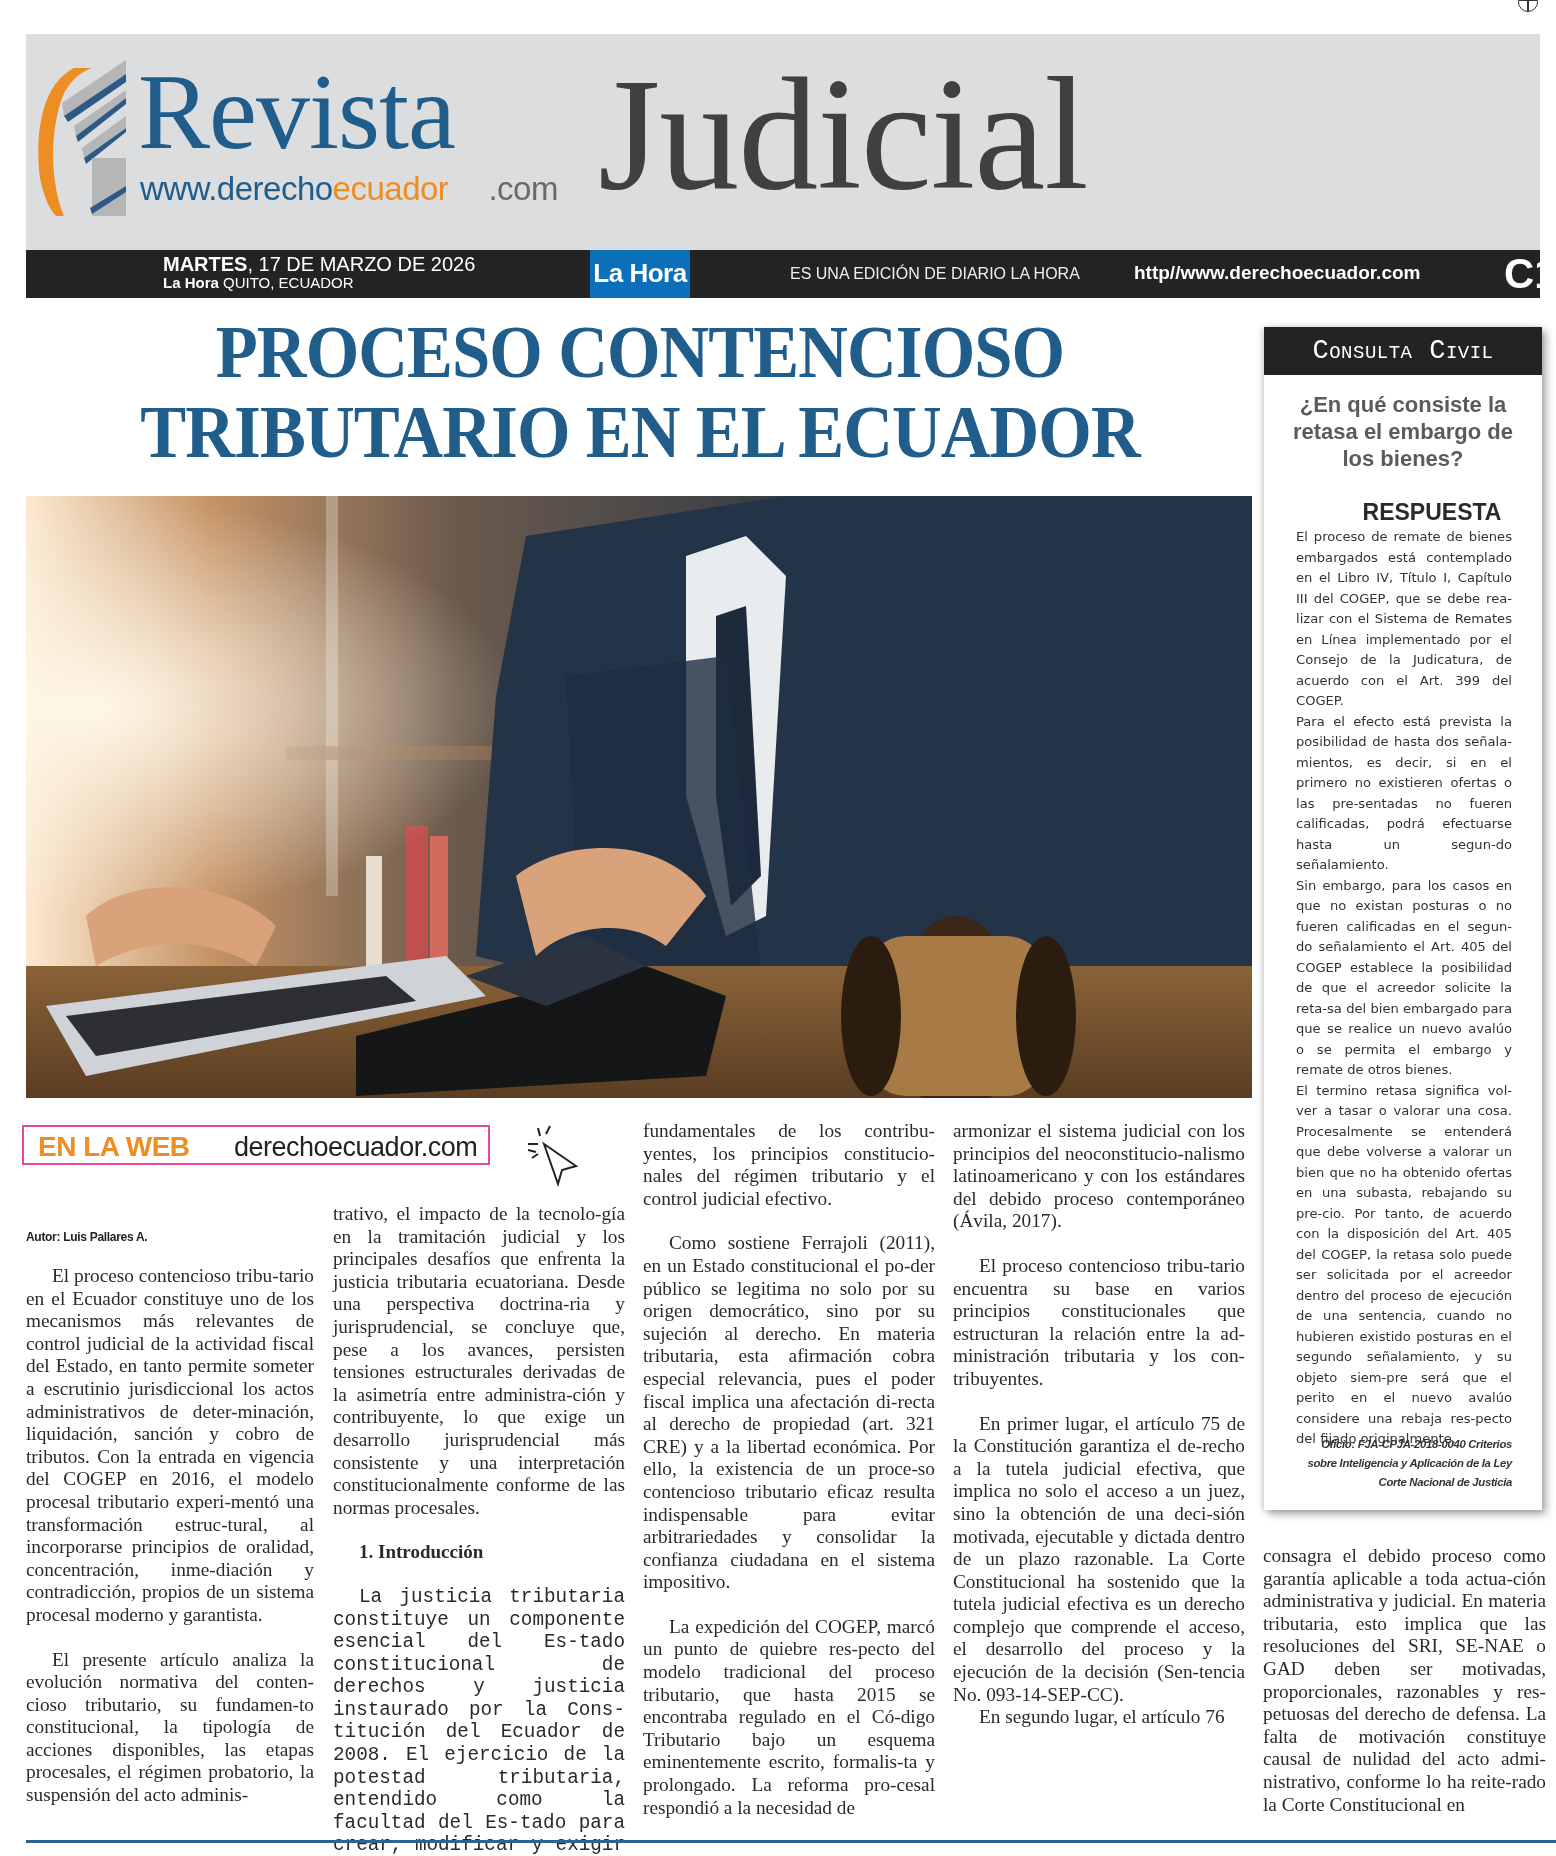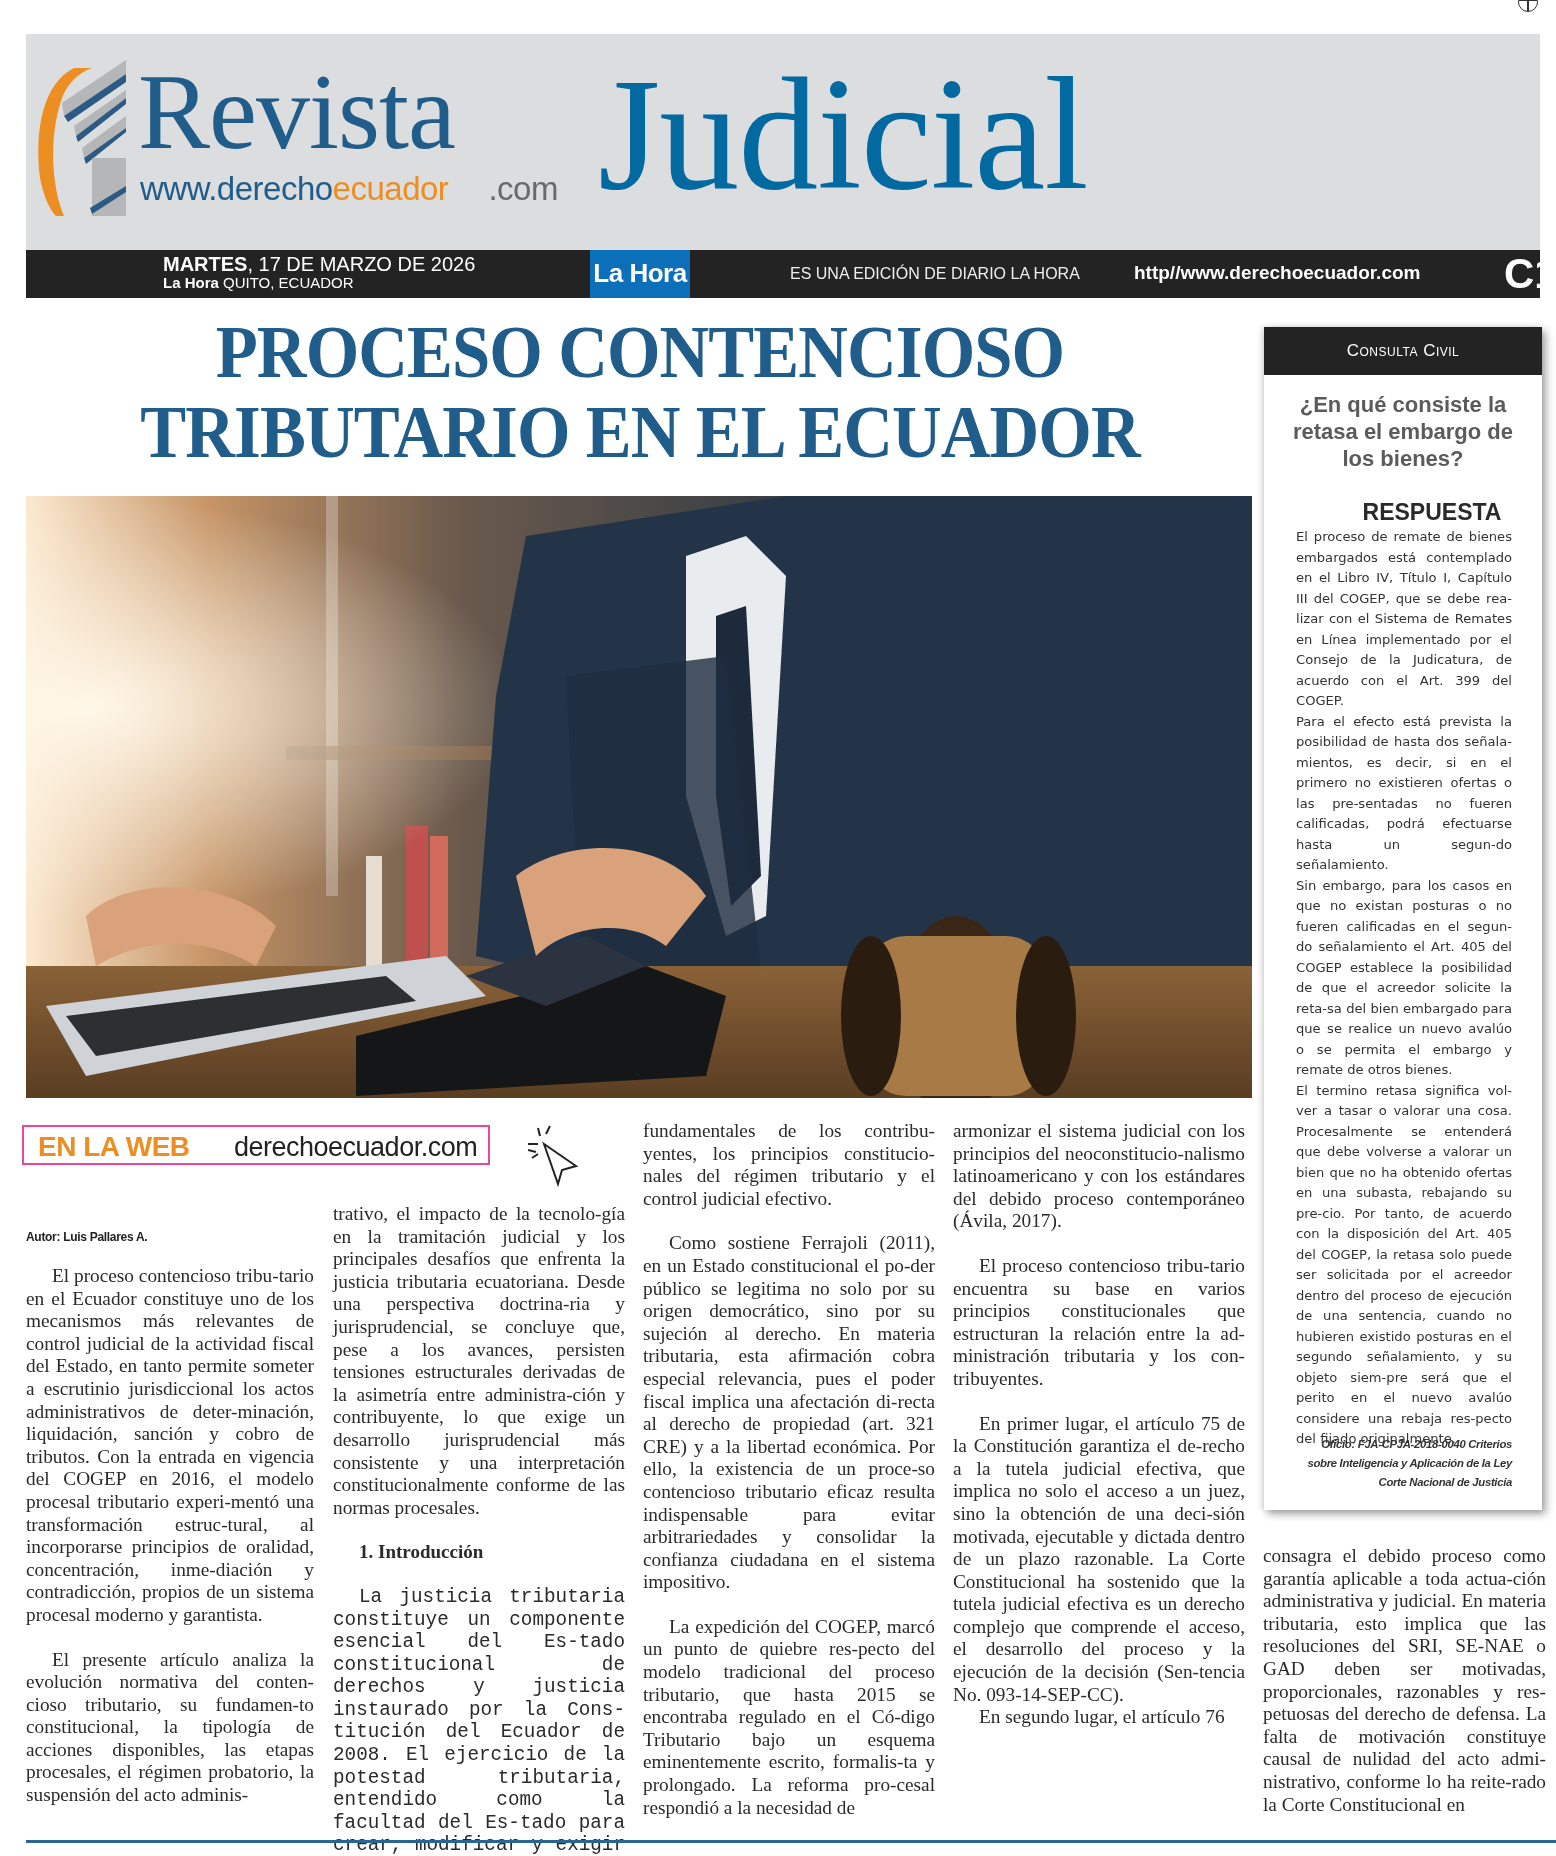--- a/index.html
+++ b/index.html
@@ -10,21 +10,21 @@
   .corner-icon::before { content: ""; position: absolute; left: 8px; top: 0; width: 1.5px; height: 18px; background: #333; }
   .corner-icon::after { content: ""; position: absolute; left: 0; top: 6px; width: 18px; height: 1.5px; background: #333; }
 
   
   .masthead { position: absolute; left: 26px; top: 34px; width: 1514px; height: 216px; background: #dcdddf; }
   .logo-mark { position: absolute; left: 8px; top: 24px; width: 100px; height: 160px; }
   .brand-revista { position: absolute; left: 112px; top: 24px; font-family: "Liberation Serif", serif; font-size: 108px; line-height: 1; color: #215d8b; letter-spacing: -1px; }
   .brand-url { position: absolute; left: 114px; top: 136px; font-family: "Liberation Sans", sans-serif; font-size: 33px; color: #215d8b; letter-spacing: -0.5px; }
   .brand-url .u-orange { color: #ec8e22; margin-top: 12px; }
   .brand-url .u-gray { color: #6a6a6a; margin-left: 40px; }
-  .brand-judicial { position: absolute; left: 572px; top: 20px; font-family: "Liberation Serif", serif; font-size: 160px; line-height: 1; color: #0369a1; letter-spacing: -1px; }
+  .brand-judicial { position: absolute; left: 572px; top: 20px; font-family: "Liberation Serif", serif; font-size: 160px; line-height: 1; color: #404040; letter-spacing: -1px; }
 
   
   .datebar { position: absolute; left: 26px; top: 250px; width: 1514px; height: 48px; background: #232323; color: #fff; font-family: "Liberation Sans", sans-serif; }
   .date-line1 { position: absolute; left: 137px; top: 6px; font-size: 20px; line-height: 17px; }
   .date-line2 { position: absolute; left: 137px; top: 24px; font-size: 15px; line-height: 17px; }
   .date-line1 b, .date-line2 b { font-weight: 700; }
   .lahora-badge { position: absolute; left: 564px; top: 0; width: 100px; height: 48px; background: #0b70b9; color: #fff; font-weight: 700; font-size: 26px; text-align: center; line-height: 46px; letter-spacing: -0.5px; }
   .edition-text { position: absolute; left: 764px; top: 15px; font-size: 16px; color: #eee; }
   .edition-url { position: absolute; left: 1108px; top: 12px; font-size: 19px; font-weight: 700; }
   .page-num { position: absolute; left: 1478px; top: 0; font-size: 42px; font-weight: 700; line-height: 48px; }
@@ -52,21 +52,21 @@
   .c2 { left: 333px; top: 1203px; width: 292px; }
   .c3 { left: 643px; top: 1120px; width: 292px; }
   .c4 { left: 953px; top: 1120px; width: 292px; }
   .c5 { left: 1263px; top: 1545px; width: 283px; }
   .nx { text-indent: 0 !important; }
 
   .bottom-rule { position: absolute; left: 26px; top: 1840px; width: 1530px; height: 3px; background: #2c6591; }
 
   
   .sidebar { position: absolute; left: 1264px; top: 327px; width: 278px; height: 1183px; background: #fff; box-shadow: 4px 4px 8px rgba(0,0,0,0.35), -2px 0 6px rgba(0,0,0,0.15); }
-  .sb-title { position: absolute; left: 0; top: 0; width: 278px; height: 48px; background: #232323; color: #fff; text-align: center; font-family: Liberation Sans, sans-serif; font-size: 17px; line-height: 48px; font-variant: small-caps; letter-spacing: 0.5px; }
+  .sb-title { position: absolute; left: 0; top: 0; width: 278px; height: 48px; background: #232323; color: #fff; text-align: center; font-family: Liberation Mono, monospace; font-size: 27px; line-height: 48px; font-variant: small-caps; letter-spacing: 0.5px; }
   .sb-question { position: absolute; left: 12px; top: 64px; width: 254px; text-align: center; font-family: "Liberation Sans", sans-serif; font-weight: 700; font-size: 22px; line-height: 27px; color: #5b5b5b; }
   .sb-resp { position: absolute; left: 0; top: 172px; width: 336px; text-align: center; font-family: "Liberation Sans", sans-serif; font-weight: 700; font-size: 23px; color: #2a2a2a; }
   .sb-body { position: absolute; left: 32px; top: 200px; width: 216px; font-family: "DejaVu Sans", sans-serif; font-size: 13.1px; line-height: 20.5px; color: #333; text-align: justify; }
   .sb-source { position: absolute; left: 20px; top: 1108px; width: 228px; text-align: right; font-family: "Liberation Sans", sans-serif; font-style: italic; font-weight: 700; font-size: 11.3px; line-height: 19px; color: #333; letter-spacing: -0.3px; }
 </style>
 </head>
 <body>
 
 <div class="corner-icon"></div>
 

